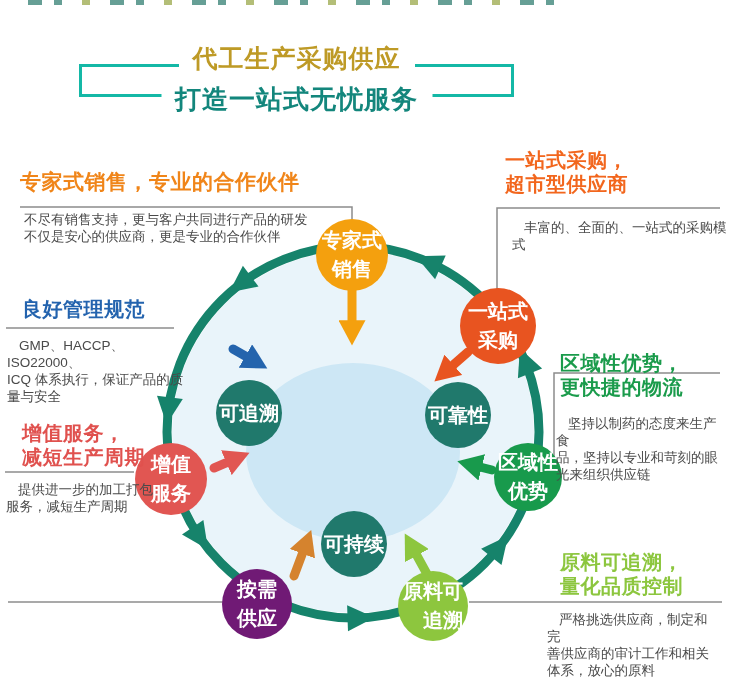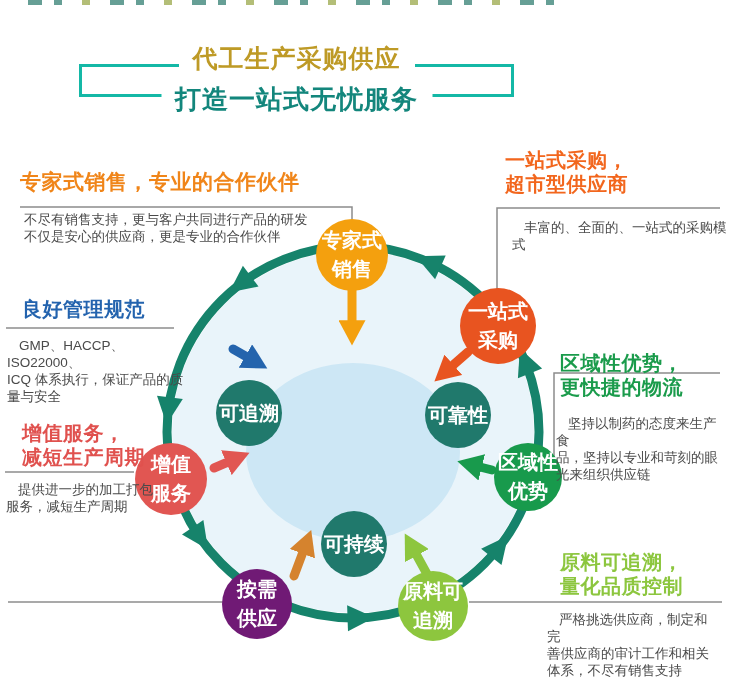--- a/index.html
+++ b/index.html
@@ -44,21 +44,21 @@
   .node{
     position:absolute;z-index:2;border-radius:50%;
     display:flex;align-items:center;justify-content:center;text-align:center;
     color:#fff;font-weight:bold;font-size:20px;line-height:29px;white-space:pre-line;
   }
   .n-expert{left:316px;top:219px;width:72px;height:72px;background:#f4a00e;}
   .n-onestop{left:460px;top:288px;width:76px;height:76px;background:#e85420;}
   .n-mgmt{left:172px;top:287px;width:72px;height:72px;background:#2464ad;}
   .n-value{left:135px;top:443px;width:72px;height:72px;background:#e15652;}
   .n-demand{left:222px;top:569px;width:70px;height:70px;background:#701a75;}
-  .n-material{left:398px;top:571px;width:70px;height:70px;background:#8dc63e;}
+  .n-material{left:398px;top:571px;width:70px;height:70px;background:#8dc63e;text-align:right;}
   .n-regional{left:494px;top:443px;width:68px;height:68px;background:#189a4c;}
   .n-trace{left:216px;top:380px;width:66px;height:66px;background:#20796c;}
   .n-reliable{left:425px;top:382px;width:66px;height:66px;background:#20796c;}
   .n-sustain{left:321px;top:511px;width:66px;height:66px;background:#20796c;}
   .centertext{
     position:absolute;left:248px;top:403px;width:212px;z-index:3;
     text-align:center;font-size:25px;line-height:37px;font-weight:bold;
     color:#3d3d3d;white-space:pre-line;letter-spacing:1px;
   }
 </style>
@@ -180,16 +180,16 @@
     <p class="bb ind">坚持以制药的态度来生产食
 品，坚持以专业和苛刻的眼
 光来组织供应链</p>
   </section>
 
   <section class="blk b-br">
     <h3 class="c-lgreen">原料可追溯，
 量化品质控制</h3>
     <p class="bb ind">严格挑选供应商，制定和完
 善供应商的审计工作和相关
-体系，不尽有销售支持</p>
+体系，放心的原料</p>
   </section>
 
 </div>
 
 </body></html>

